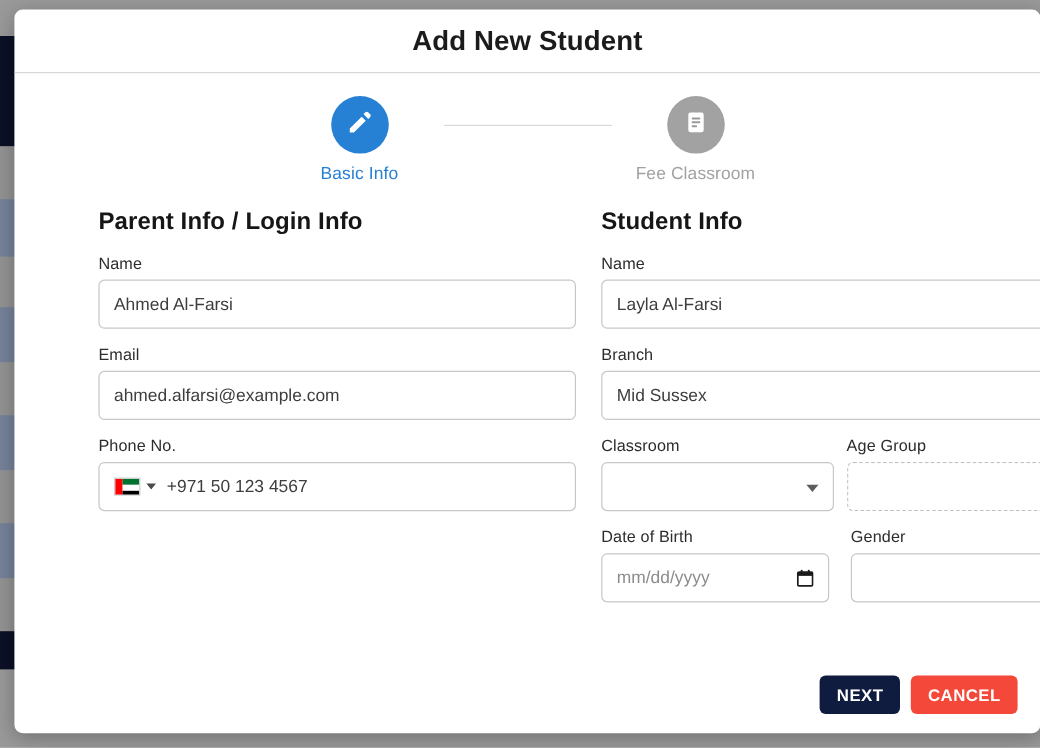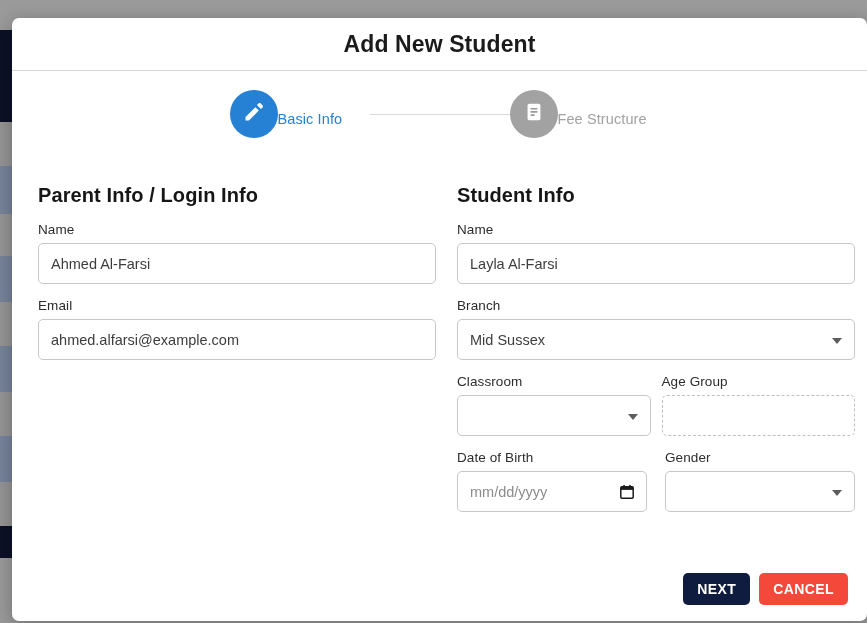--- a/index.html
+++ b/index.html
@@ -27,21 +27,21 @@
   .band {
     position: absolute;
     left: 0;
     width: 867px;
   }
 
   
   #modal {
     position: absolute;
     left: 12px;
-    top: 18px;
+    top: 8px;
     width: 855px;
     height: 603px;
     background: #ffffff;
     border-radius: 7px;
     box-shadow: 0 4px 18px rgba(0,0,0,.28);
     z-index: 5;
     overflow: hidden;
     display: flex;
     flex-direction: column;
   }
@@ -66,21 +66,21 @@
   #stepper {
     flex: 0 0 105px;
     display: flex;
     align-items: flex-start;
     justify-content: center;
     padding-top: 19px;
   }
   .step {
     width: 140px;
     display: flex;
-    flex-direction: row;
+    flex-direction: column;
     align-items: center;
   }
   .step-circle {
     width: 48px;
     height: 48px;
     border-radius: 50%;
     display: flex;
     align-items: center;
     justify-content: center;
   }
@@ -103,20 +103,21 @@
   
   #form-body {
     flex: 1 1 auto;
     padding: 8px 26px 0 26px;
     display: flex;
     gap: 10px;
   }
   .col {
     width: 398px;
     flex: 0 0 398px;
+    margin-left: 44px;
   }
   .col.right { margin-left: 11px; }
 
   .section-title {
     font-size: 20px;
     font-weight: 700;
     color: #161616;
     letter-spacing: .1px;
     margin-bottom: 15px;
   }
@@ -264,21 +265,21 @@
       <div class="step-circle inactive" style="background: rgb(162, 162, 162);">
         <span>
           <svg width="22" height="22" viewBox="0 0 24 24" aria-hidden="true">
             <rect x="5" y="3" width="14" height="18" rx="2" fill="#ffffff"></rect>
             <rect x="8" y="7.5" width="8" height="1.8" rx=".9" fill="#9a9a9a"></rect>
             <rect x="8" y="11" width="8" height="1.8" rx=".9" fill="#9a9a9a"></rect>
             <rect x="8" y="14.5" width="5" height="1.8" rx=".9" fill="#9a9a9a"></rect>
           </svg>
         </span>
       </div>
-      <div class="step-label inactive" style="color: rgb(162, 162, 162);">Fee Structure</div>
+      <div class="step-label inactive" style="color: rgb(162, 162, 162);">Fee Classroom</div>
     </div>
 
   </div>
 
   <div id="form-body">
 
     <div class="col left">
       <div class="section-title">Parent Info / Login Info</div>
 
       <div class="field">
@@ -289,20 +290,35 @@
       </div>
 
       <div class="field">
         <label class="field-label">Email</label>
         <div class="ctl">
           <span class="val">ahmed.alfarsi@example.com</span>
         </div>
       </div>
 
 
+      <div class="field">
+        <label class="field-label">Phone No.</label>
+        <div class="ctl">
+          <span class="phone-flagbtn">
+            <span class="flag">
+              <span class="stripe green"></span>
+              <span class="stripe white"></span>
+              <span class="stripe black"></span>
+              <span class="red"></span>
+            </span>
+            <span class="mini-caret"></span>
+          </span>
+          <span class="val">+971 50 123 4567</span>
+        </div>
+      </div>
     </div>
 
     <div class="col right">
       <div class="section-title">Student Info</div>
 
       <div class="field">
         <label class="field-label">Name</label>
         <div class="ctl">
           <span class="val">Layla Al-Farsi</span>
         </div>

